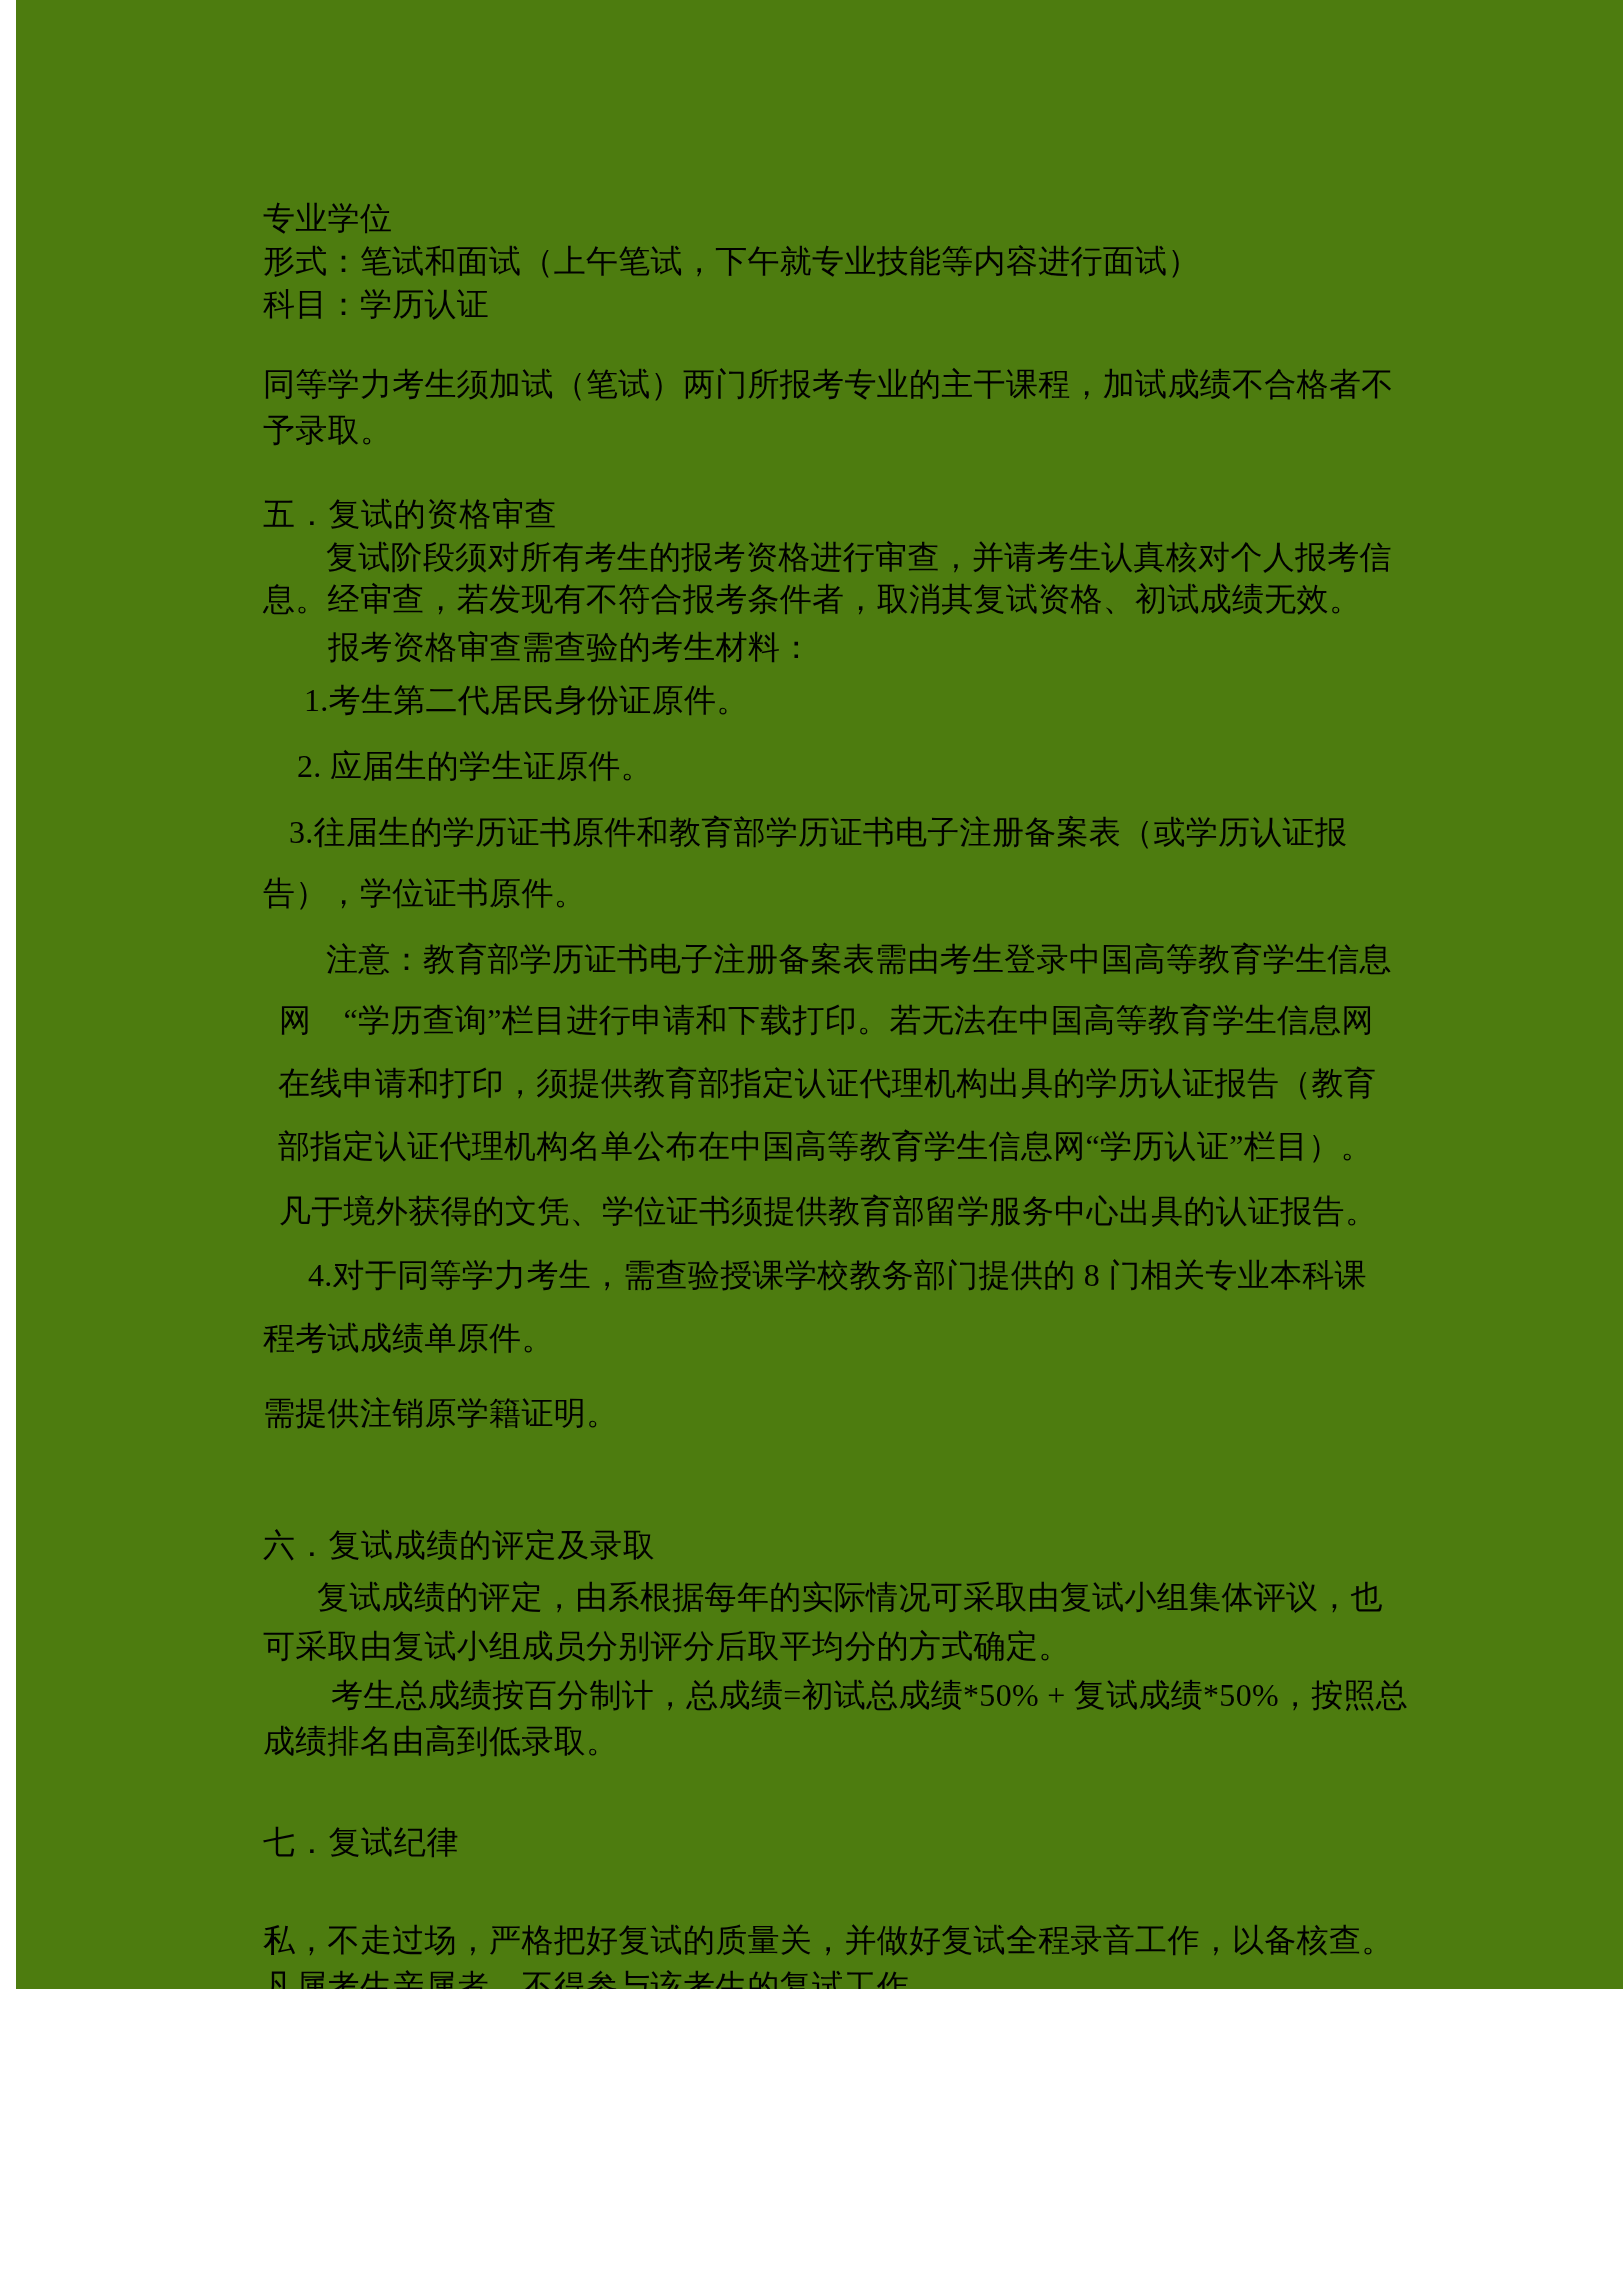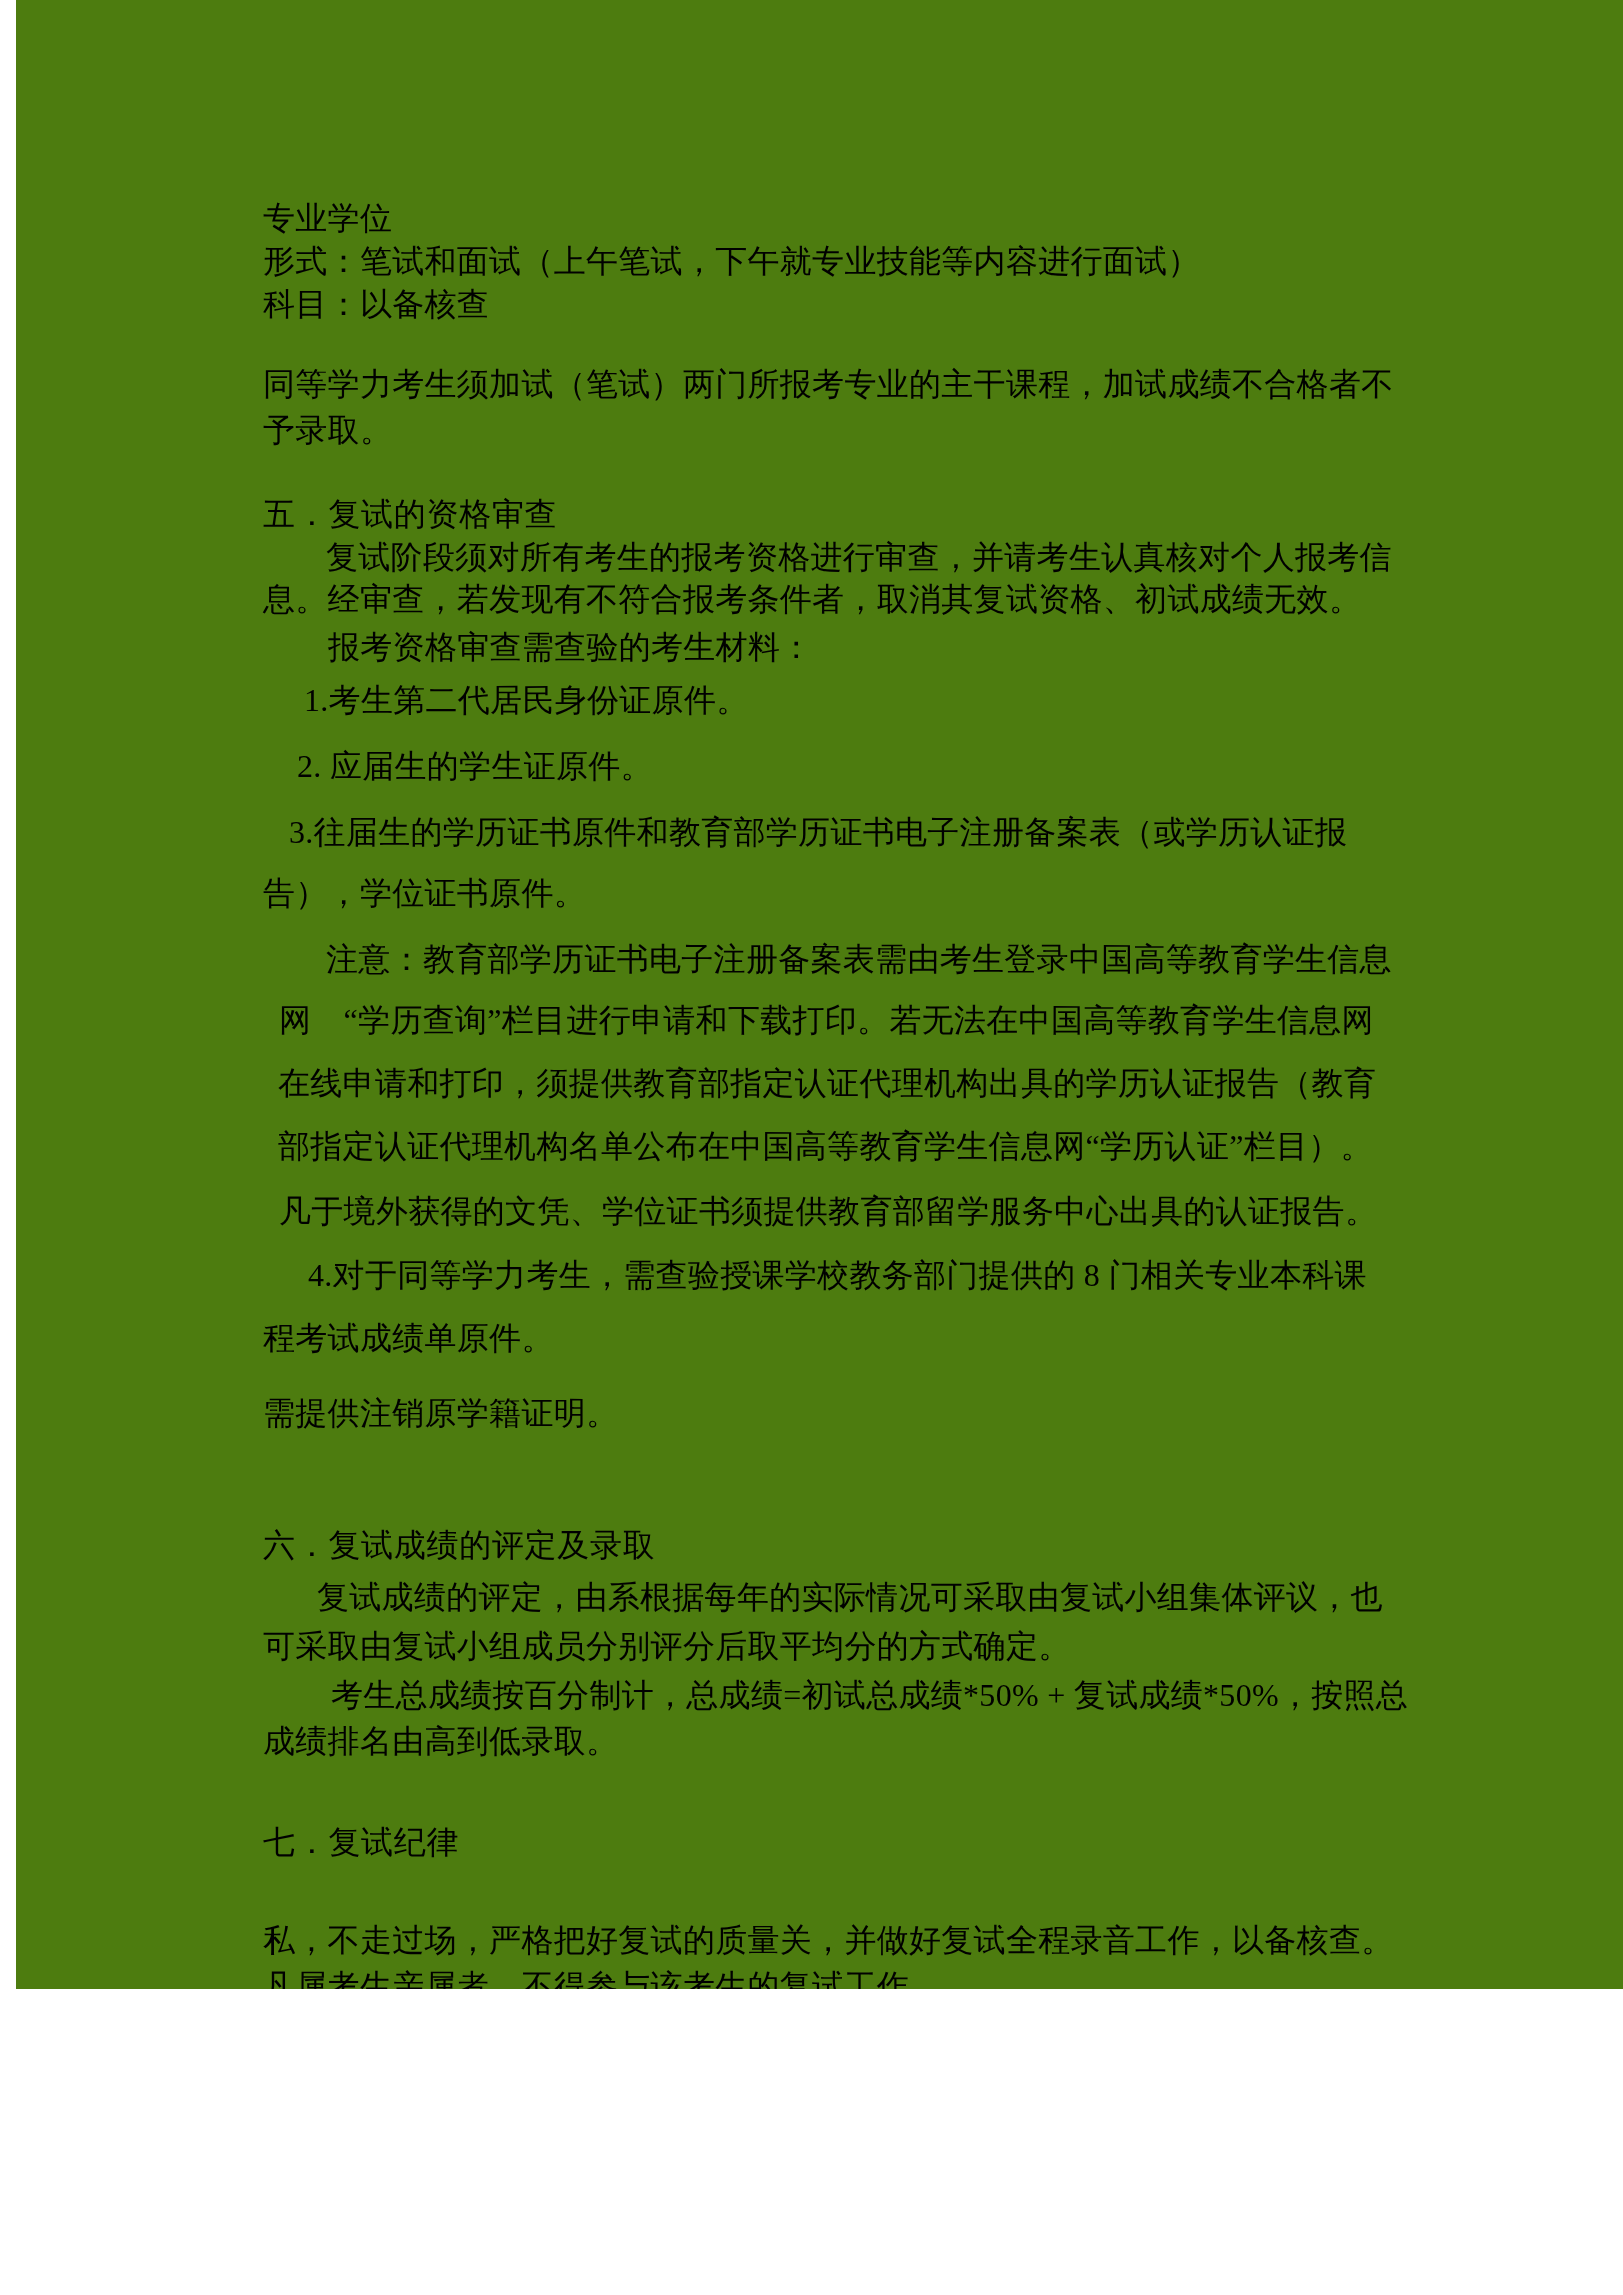--- a/index.html
+++ b/index.html
@@ -31,21 +31,21 @@
     line-height: 31px;
   }
 </style>
 </head>
 <body>
 
 <div class="page">
 
   <div class="ln" style="top:199px;left:247px">专业学位</div>
   <div class="ln" style="top:242px;left:247px">形式：笔试和面试（上午笔试，下午就专业技能等内容进行面试）</div>
-  <div class="ln" style="top:285px;left:247px">科目：以备核查</div>
+  <div class="ln" style="top:285px;left:247px">科目：学历认证</div>
   <div class="ln" style="top:365px;left:247px">同等学力考生须加试（笔试）两门所报考专业的主干课程，加试成绩不合格者不</div>
   <div class="ln" style="top:411px;left:247px">予录取。</div>
 
   <div class="ln heading" style="top:495px;left:247px">五．复试的资格审查</div>
   <div class="ln" style="top:538px;left:310px">复试阶段须对所有考生的报考资格进行审查，并请考生认真核对个人报考信</div>
   <div class="ln" style="top:580px;left:247px">息。经审查，若发现有不符合报考条件者，取消其复试资格、初试成绩无效。</div>
   <div class="ln" style="top:628px;left:312px">报考资格审查需查验的考生材料：</div>
   <div class="ln" style="top:681px;left:288px">1.考生第二代居民身份证原件。</div>
   <div class="ln" style="top:747px;left:281px">2. 应届生的学生证原件。</div>
   <div class="ln" style="top:813px;left:273px">3.往届生的学历证书原件和教育部学历证书电子注册备案表（或学历认证报</div>

